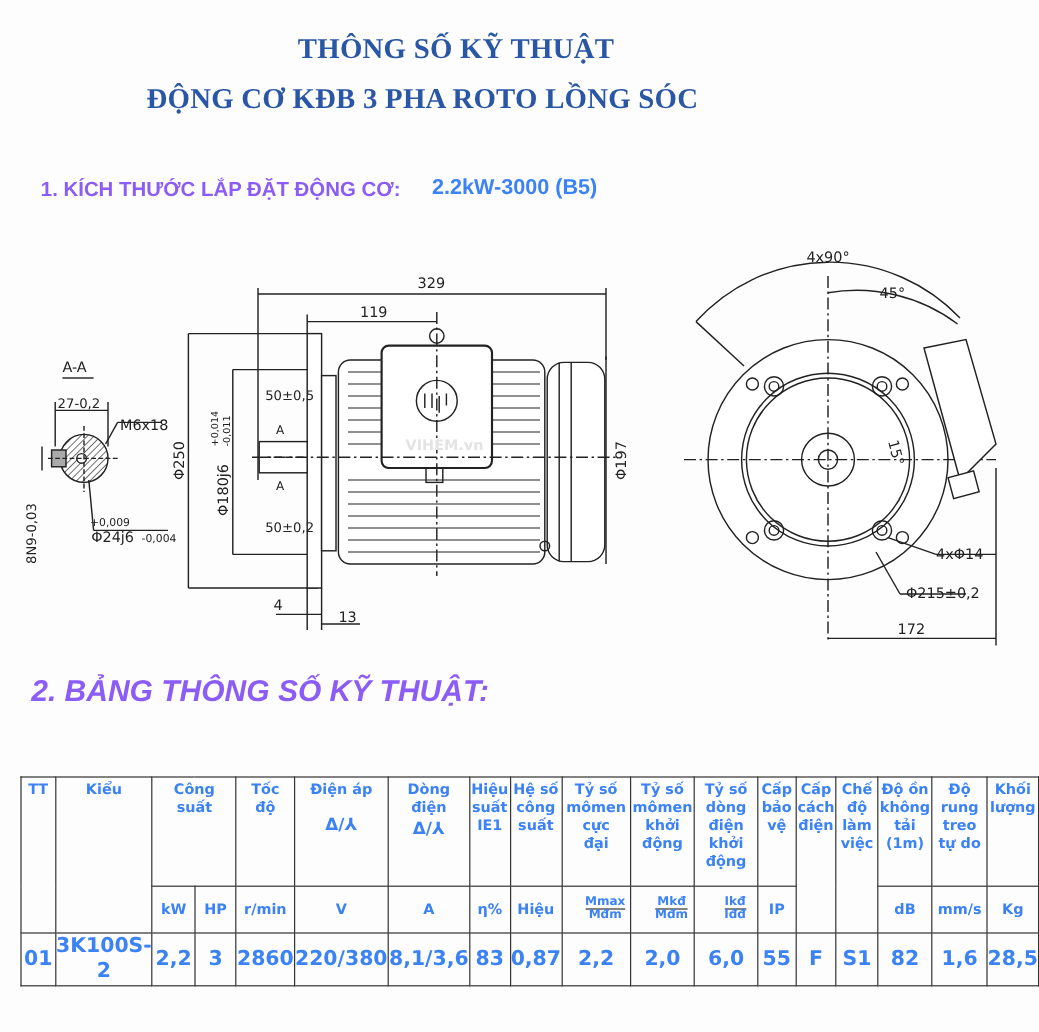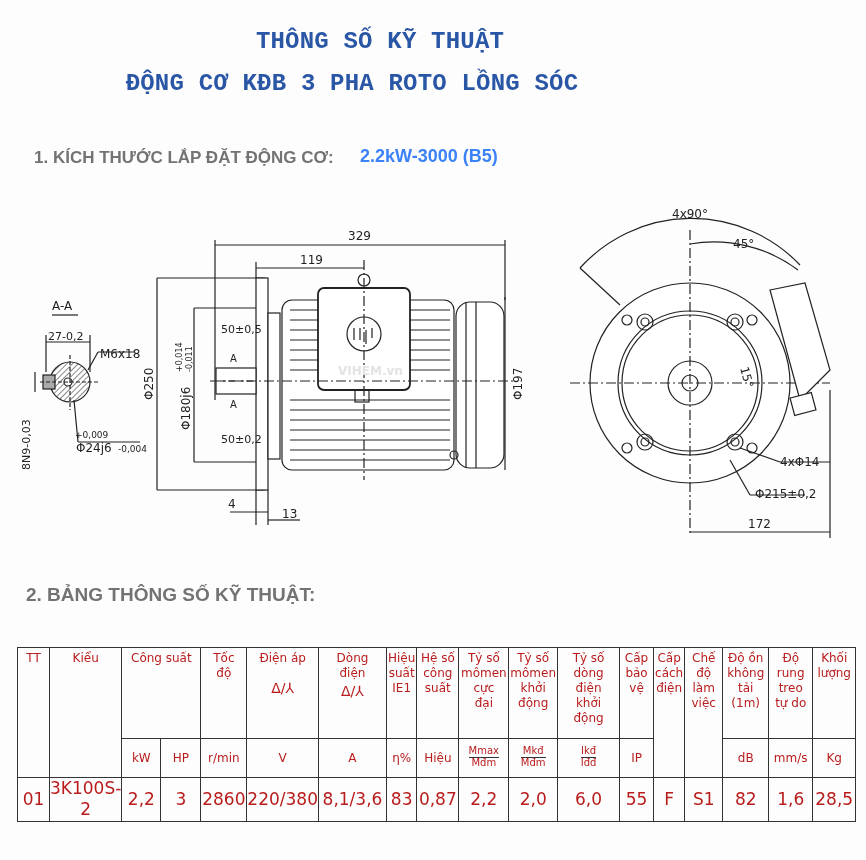--- a/index.html
+++ b/index.html
@@ -1,30 +1,30 @@
 <!DOCTYPE html>
 <html><head>
 <meta charset="utf-8">
 <style>
   html,body{margin:0;padding:0;background:#fdfdfd;}
   body{width:866px;height:860px;position:relative;overflow:hidden;font-family:"DejaVu Sans",sans-serif;color:#222;}
-  .title{position:absolute;left:0;width:760px;text-align:center;color:#2a56a6;font-family:Liberation Mono, monospace;font-weight:bold;font-size:24px;letter-spacing:0.2px;}
+  .title{position:absolute;left:0;width:760px;text-align:center;color:#2a56a6;font-family:Liberation Serif, serif;font-weight:bold;font-size:24px;letter-spacing:0.2px;}
   #t1{top:28px;}
   #t2{top:70px;left:-28px;}
-  .sec{position:absolute;color:#737373;font-family:"Liberation Sans",sans-serif;font-weight:bold;font-size:17px;}
+  .sec{position:absolute;color:#8b5cf6;font-family:"Liberation Sans",sans-serif;font-weight:bold;font-size:17px;}
   #sec1{left:34px;top:148px;}
   #sec1val{left:360px;top:146px;color:#3b82f6;font-size:18px;}
-  #sec2{left:26px;top:584px;font-size:19px;}
+  #sec2{left:26px;top:562px;font-size:25px;font-style:italic;}
   svg.draw{position:absolute;left:0;top:190px;}
   svg text{font-family:"DejaVu Sans",sans-serif;fill:#222;}
-  table.spec{position:absolute;left:17px;top:647px;border-collapse:collapse;font-family:"DejaVu Sans",sans-serif;font-size:12px;color:#b91c1c;}
+  table.spec{position:absolute;left:17px;top:647px;border-collapse:collapse;font-family:"DejaVu Sans",sans-serif;font-size:12px;color:#3b82f6;font-weight:bold;}
   table.spec td{border:1.5px solid #333;text-align:center;vertical-align:top;padding:3px 1px;line-height:1.25;}
   table.spec tr.units td{vertical-align:middle;height:30px;padding:4px;}
   table.spec tr.data td{vertical-align:middle;height:40px;padding:0;font-size:17px;}
-  .frac{display:inline-block;font-size:10px;line-height:1.05;}
+  .frac{display:inline-block;font-size:10px;line-height:1.05;margin-left:15px;}
   .frac .num{display:block;border-bottom:1px solid #333;}
   .sym{display:block;margin-top:14px;font-size:14px;}
 </style>
 </head>
 <body>
 
 <div id="t1" class="title">THÔNG SỐ KỸ THUẬT</div>
 <div id="t2" class="title">ĐỘNG CƠ KĐB 3 PHA ROTO LỒNG SÓC</div>
 
 <div id="sec1" class="sec">1. KÍCH THƯỚC LẮP ĐẶT ĐỘNG CƠ:</div>

